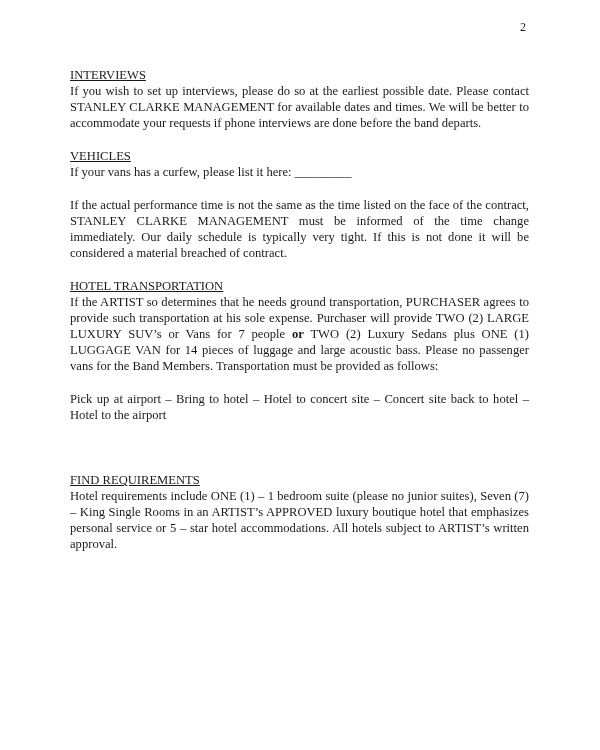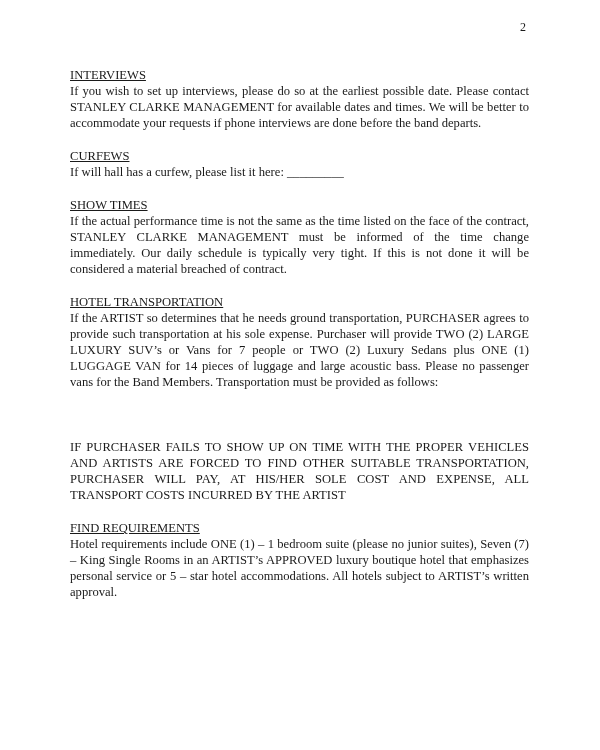--- a/index.html
+++ b/index.html
@@ -9,54 +9,53 @@
     background: #ffffff; color: #1a1a1a;
     font-family: "Liberation Serif", serif; font-size: 12.6px; line-height: 16px;
   }
   .page-num { position: absolute; top: 19px; left: 520px; font-size: 12px; }
   .content { position: absolute; left: 70px; top: 67px; width: 461px; }
   .section { margin: 0 2px 17px 0; }
   .heading { text-decoration: underline; text-underline-offset: 1px; }
   .para { text-align: justify; }
   .para-tight { text-align: justify; margin: 0; }
   .gap { height: 16px; }
-  b { font-weight: normal; }
+  b { font-weight: bold; }
 </style>
 </head>
 <body>
 
 <div class="page">
   <div class="page-num">2</div>
 
   <div class="content">
 
     <div class="section">
       <div class="heading">INTERVIEWS</div>
       <div class="para">If you wish to set up interviews, please do so at the earliest possible date. Please contact STANLEY CLARKE MANAGEMENT for available dates and times. We will be better to accommodate your requests if phone interviews are done before the band departs.</div>
     </div>
 
     <div class="section">
-      <div class="heading">CURFEWS</div>
-      <div class="para"><span>If will hall has a curfew, please list it here: </span><span>_________</span></div>
+      <div class="heading">VEHICLES</div>
+      <div class="para"><span>If your vans has a curfew, please list it here: </span><span>_________</span></div>
     </div>
 
     <div class="section">
-      <div class="heading">SHOW TIMES</div>
       <div class="para">If the actual performance time is not the same as the time listed on the face of the contract, STANLEY CLARKE MANAGEMENT must be informed of the time change immediately. Our daily schedule is typically very tight. If this is not done it will be considered a material breached of contract.</div>
     </div>
 
     <div class="section">
       <div class="heading">HOTEL TRANSPORTATION</div>
       <div class="para"><span>If the ARTIST so determines that he needs ground transportation, PURCHASER agrees to provide such transportation at his sole expense. Purchaser will provide TWO (2) LARGE LUXURY SUV’s or Vans for 7 people </span><b>or</b><span> TWO (2) Luxury Sedans plus ONE (1) LUGGAGE VAN for 14 pieces of luggage and large acoustic bass. Please no passenger vans for the Band Members. Transportation must be provided as follows:</span></div>
     </div>
 
     <div class="section">
+      <div class="para-tight">Pick up at airport – Bring to hotel – Hotel to concert site – Concert site back to hotel – Hotel to the airport</div>
       <div class="gap"></div>
       <div class="gap"></div>
-      <div class="para-tight">IF PURCHASER FAILS TO SHOW UP ON TIME WITH THE PROPER VEHICLES AND ARTISTS ARE FORCED TO FIND OTHER SUITABLE TRANSPORTATION, PURCHASER WILL PAY, AT HIS/HER SOLE COST AND EXPENSE, ALL TRANSPORT COSTS INCURRED BY THE ARTIST</div>
     </div>
 
     <div class="section">
       <div class="heading">FIND REQUIREMENTS</div>
       <div class="para">Hotel requirements include ONE (1) – 1 bedroom suite (please no junior suites), Seven (7) – King Single Rooms in an ARTIST’s APPROVED luxury boutique hotel that emphasizes personal service or 5 – star hotel accommodations. All hotels subject to ARTIST’s written approval.</div>
     </div>
 
   </div>
 </div>
 

